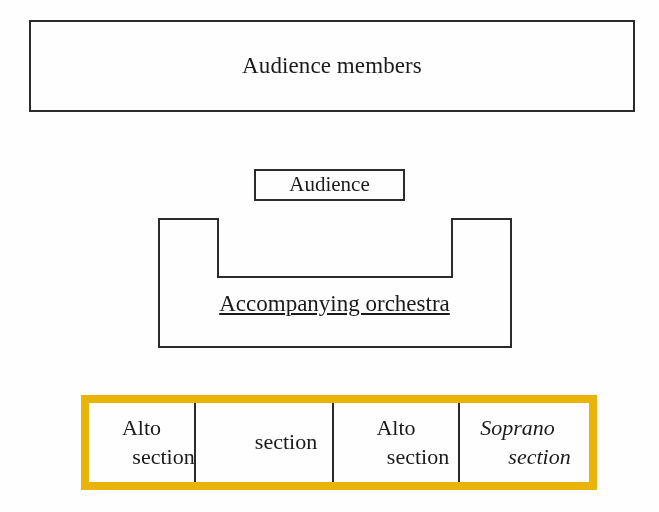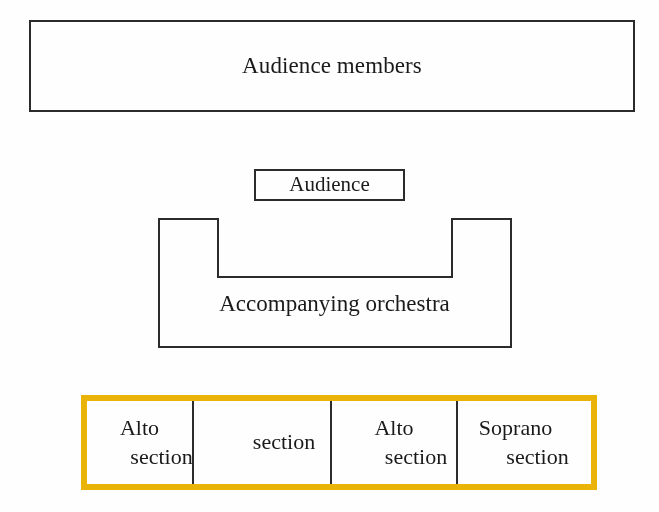--- a/index.html
+++ b/index.html
@@ -73,31 +73,32 @@
   }
   #orchestra-label {
     position: absolute;
     left: 158px;
     top: 292px;
     width: 353px;
     text-align: center;
     font-size: 23px;
     line-height: 1.05;
     pointer-events: none;
+    text-decoration: underline;
   }
 
   
   #sections-row {
     position: absolute;
     left: 81px;
     top: 395px;
     width: 516px;
     height: 95px;
     box-sizing: border-box;
-    border: 6px solid #eab308;
+    border: 8px solid #eab308;
     background: #fefefe;
     display: flex;
   }
   .section-cell {
     box-sizing: border-box;
     display: flex;
     flex-direction: column;
     align-items: center;
     justify-content: center;
     border-right: 2px solid #2b2b2b;
@@ -109,21 +110,21 @@
   .section-cell:last-child {
     border-right: none;
   }
   .section-cell .voice { display: block; }
   .section-cell .sub   { display: block; margin-left: 44px; }
 
   
   #section-cell-alto    { width: 107px; }
   #section-cell-tenor   { width: 138px; }
   #section-cell-bass    { width: 126px; }
-  #section-cell-soprano { width: 115px; }
+  #section-cell-soprano { width: 115px; font-style: italic; }
 </style>
 </head>
 <body>
 
 <div id="diagram-root">
 
   <div class="box" id="audience-box">
     <span class="label">Audience members</span>
   </div>
 

